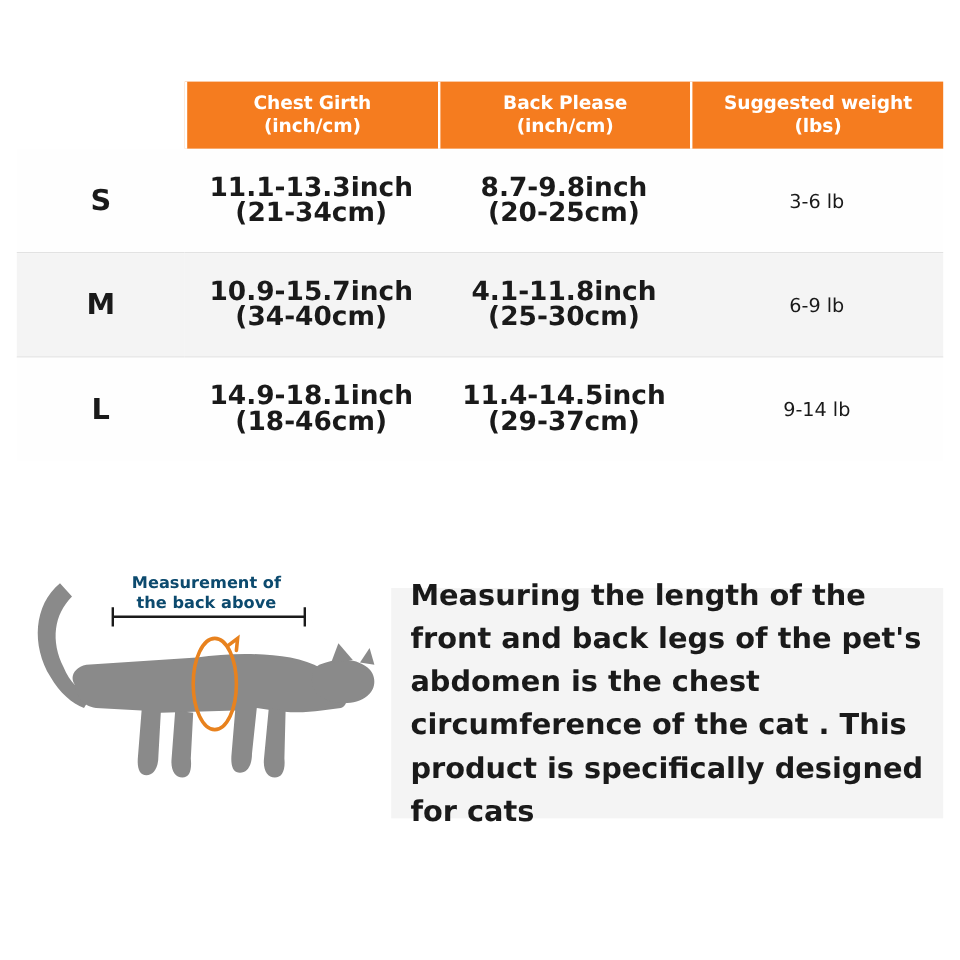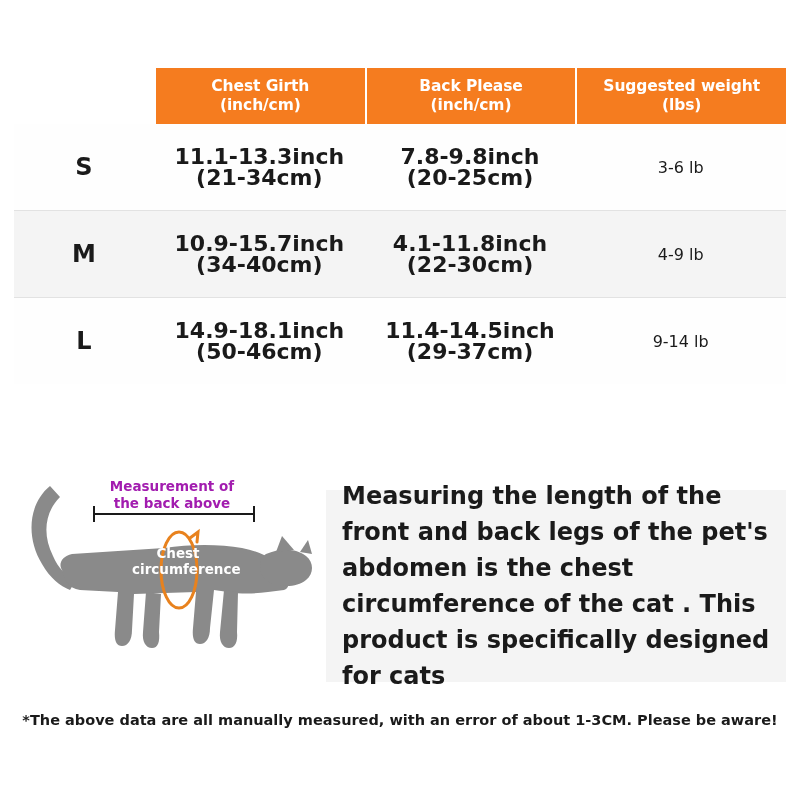--- a/index.html
+++ b/index.html
@@ -143,21 +143,21 @@
 
   .label-back-length {
     position: absolute;
     left: 78px;
     top: 26px;
     width: 160px;
     text-align: center;
     font-size: 13.5px;
     font-weight: bold;
     line-height: 17px;
-    color: #a21caf;
+    color: #0c4a6e;
   }
 
   .label-chest {
     position: absolute;
     left: 118px;
     top: 93px;
     width: 92px;
     text-align: center;
     font-size: 13.5px;
     font-weight: bold;
@@ -189,42 +189,42 @@
       </tr>
     </thead>
     <tbody>
       <tr class="row-odd row-sep">
         <td class="row-label">S</td>
         <td class="cell">
           <span>11.1-13.3inch</span>
           <span class="line2">(21-34cm)</span>
         </td>
         <td class="cell">
-          <span>7.8-9.8inch</span>
+          <span>8.7-9.8inch</span>
           <span class="line2">(20-25cm)</span>
         </td>
         <td class="cell cell-weight">3-6 lb</td>
       </tr>
       <tr class="row-even row-sep">
         <td class="row-label">M</td>
         <td class="cell">
           <span>10.9-15.7inch</span>
           <span class="line2">(34-40cm)</span>
         </td>
         <td class="cell">
           <span>4.1-11.8inch</span>
-          <span class="line2">(22-30cm)</span>
-        </td>
-        <td class="cell cell-weight">4-9 lb</td>
+          <span class="line2">(25-30cm)</span>
+        </td>
+        <td class="cell cell-weight">6-9 lb</td>
       </tr>
       <tr class="row-odd">
         <td class="row-label">L</td>
         <td class="cell">
           <span>14.9-18.1inch</span>
-          <span class="line2">(50-46cm)</span>
+          <span class="line2">(18-46cm)</span>
         </td>
         <td class="cell">
           <span>11.4-14.5inch</span>
           <span class="line2">(29-37cm)</span>
         </td>
         <td class="cell cell-weight">9-14 lb</td>
       </tr>
     </tbody>
   </table>
 
@@ -261,26 +261,21 @@
 
         <ellipse cx="165" cy="118" rx="18" ry="38" fill="none" stroke="#E8821E" stroke-width="3"></ellipse>
         <path d="M176 86 L 184 80 L 183 90" fill="none" stroke="#E8821E" stroke-width="3" stroke-linecap="round"></path>
       </svg>
 
       <div class="label-back-length">
         <span>Measurement of</span><br>
         <span>the back above</span>
       </div>
 
-      <div class="label-chest">
-        <span>Chest</span><br>
-        <span>circumference</span>
-      </div>
     </div>
 
     <div class="note-box">
       <div class="note-text">Measuring the length of the front and back legs of the pet's abdomen is the chest circumference of the cat . This product is specifically designed for cats</div>
     </div>
   </div>
 
-  <div class="footnote">*The above data are all manually measured, with an error of about 1-3CM. Please be aware!</div>
 
 </div>
 
 </body></html>

